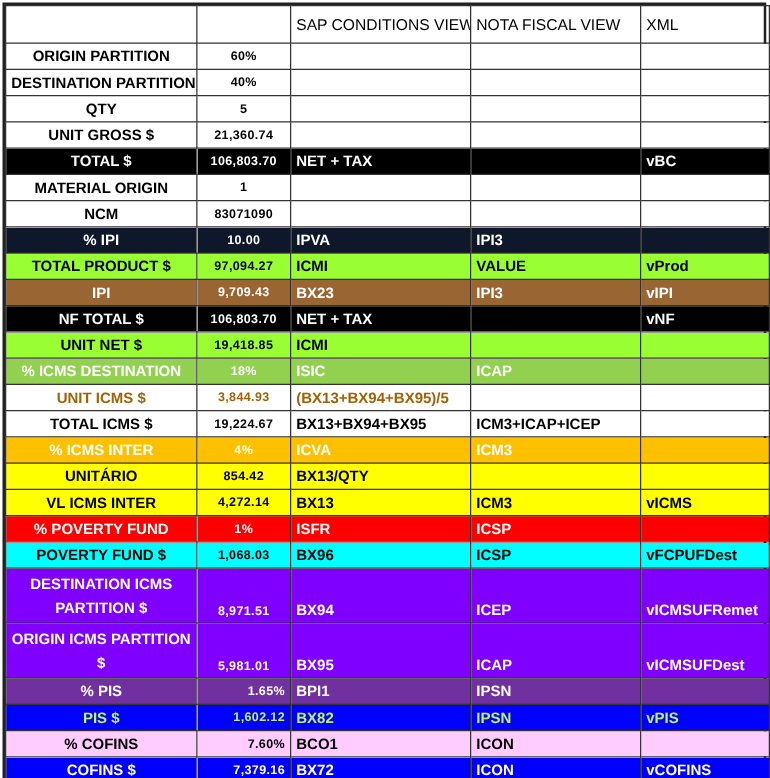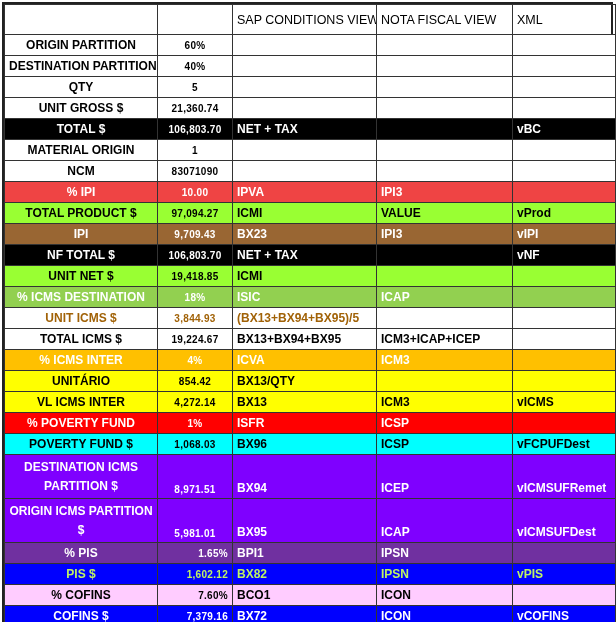--- a/index.html
+++ b/index.html
@@ -98,21 +98,21 @@
           <td class="nf"></td>
           <td class="xml"></td>
         </tr>
         <tr style="background: rgb(255, 255, 255); color: rgb(0, 0, 0);">
           <td class="label">NCM</td>
           <td class="value num">83071090</td>
           <td class="sap"></td>
           <td class="nf"></td>
           <td class="xml"></td>
         </tr>
-        <tr style="background: #ef4444; color: rgb(255, 255, 255);">
+        <tr style="background: #0f172a; color: rgb(255, 255, 255);">
           <td class="label">% IPI</td>
           <td class="value num">10.00</td>
           <td class="sap">IPVA</td>
           <td class="nf">IPI3</td>
           <td class="xml"></td>
         </tr>
         <tr style="background: rgb(153, 255, 51); color: rgb(0, 0, 0);">
           <td class="label">TOTAL PRODUCT $</td>
           <td class="value num">97,094.27</td>
           <td class="sap">ICMI</td>

